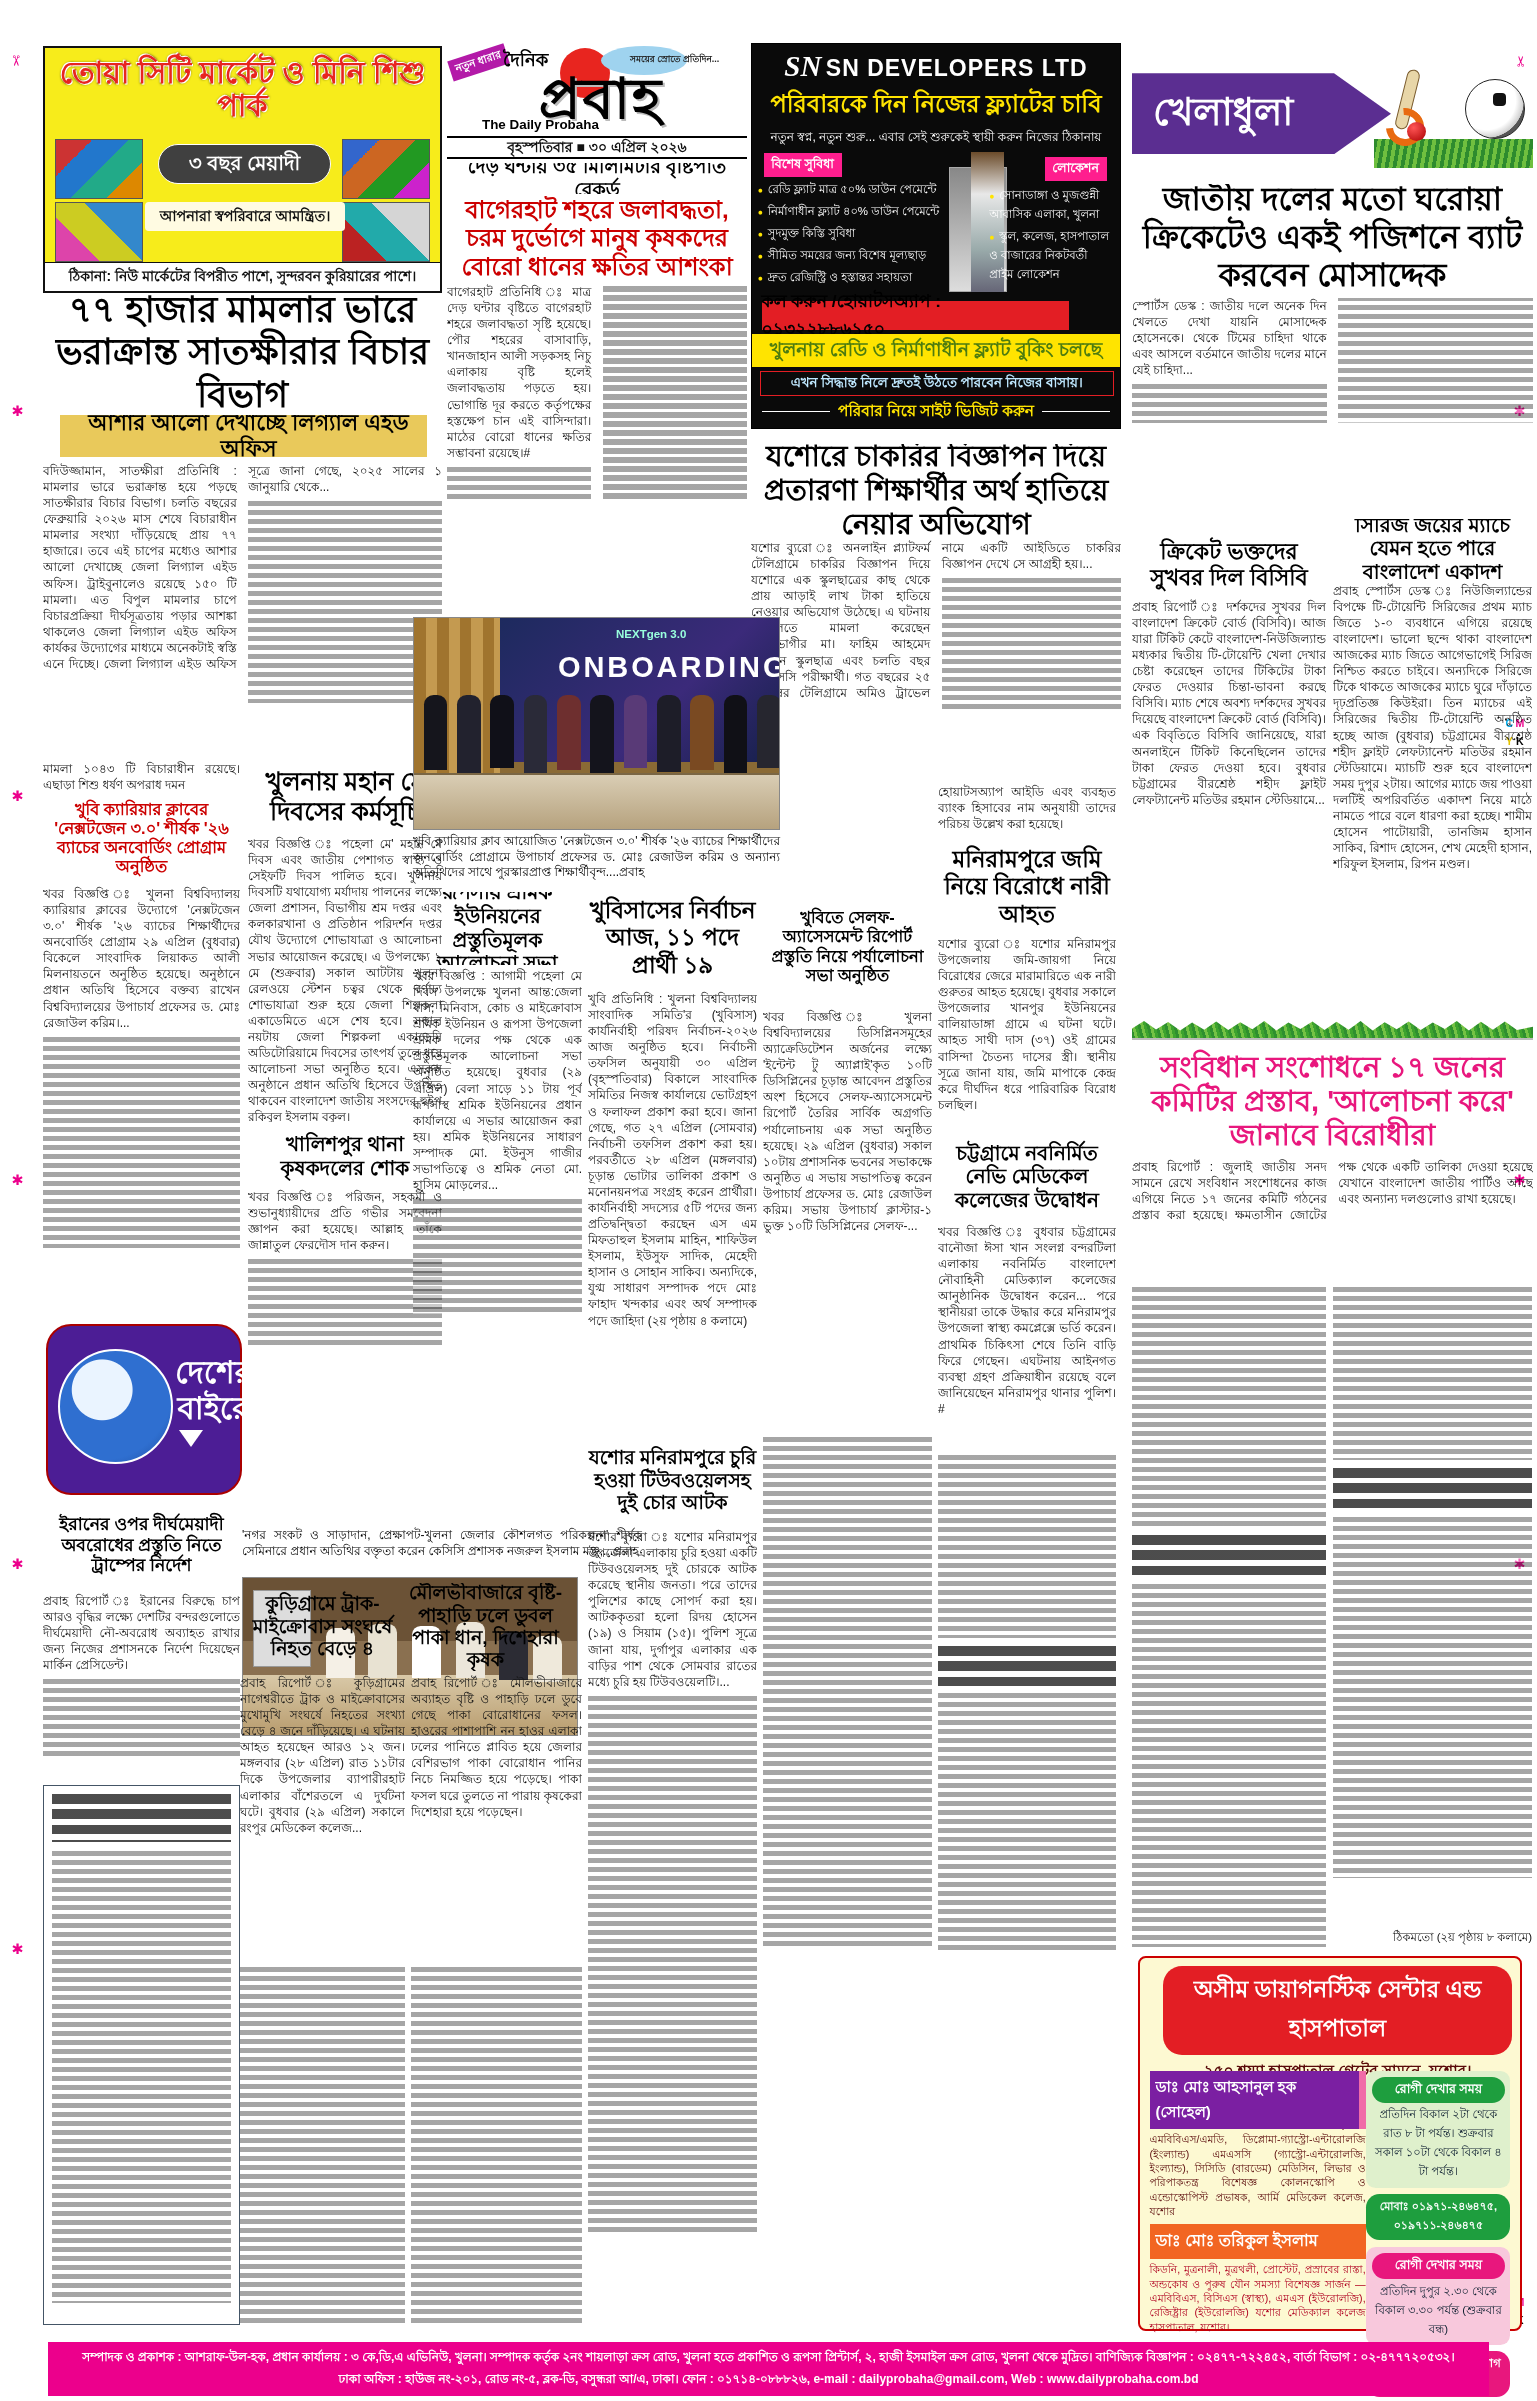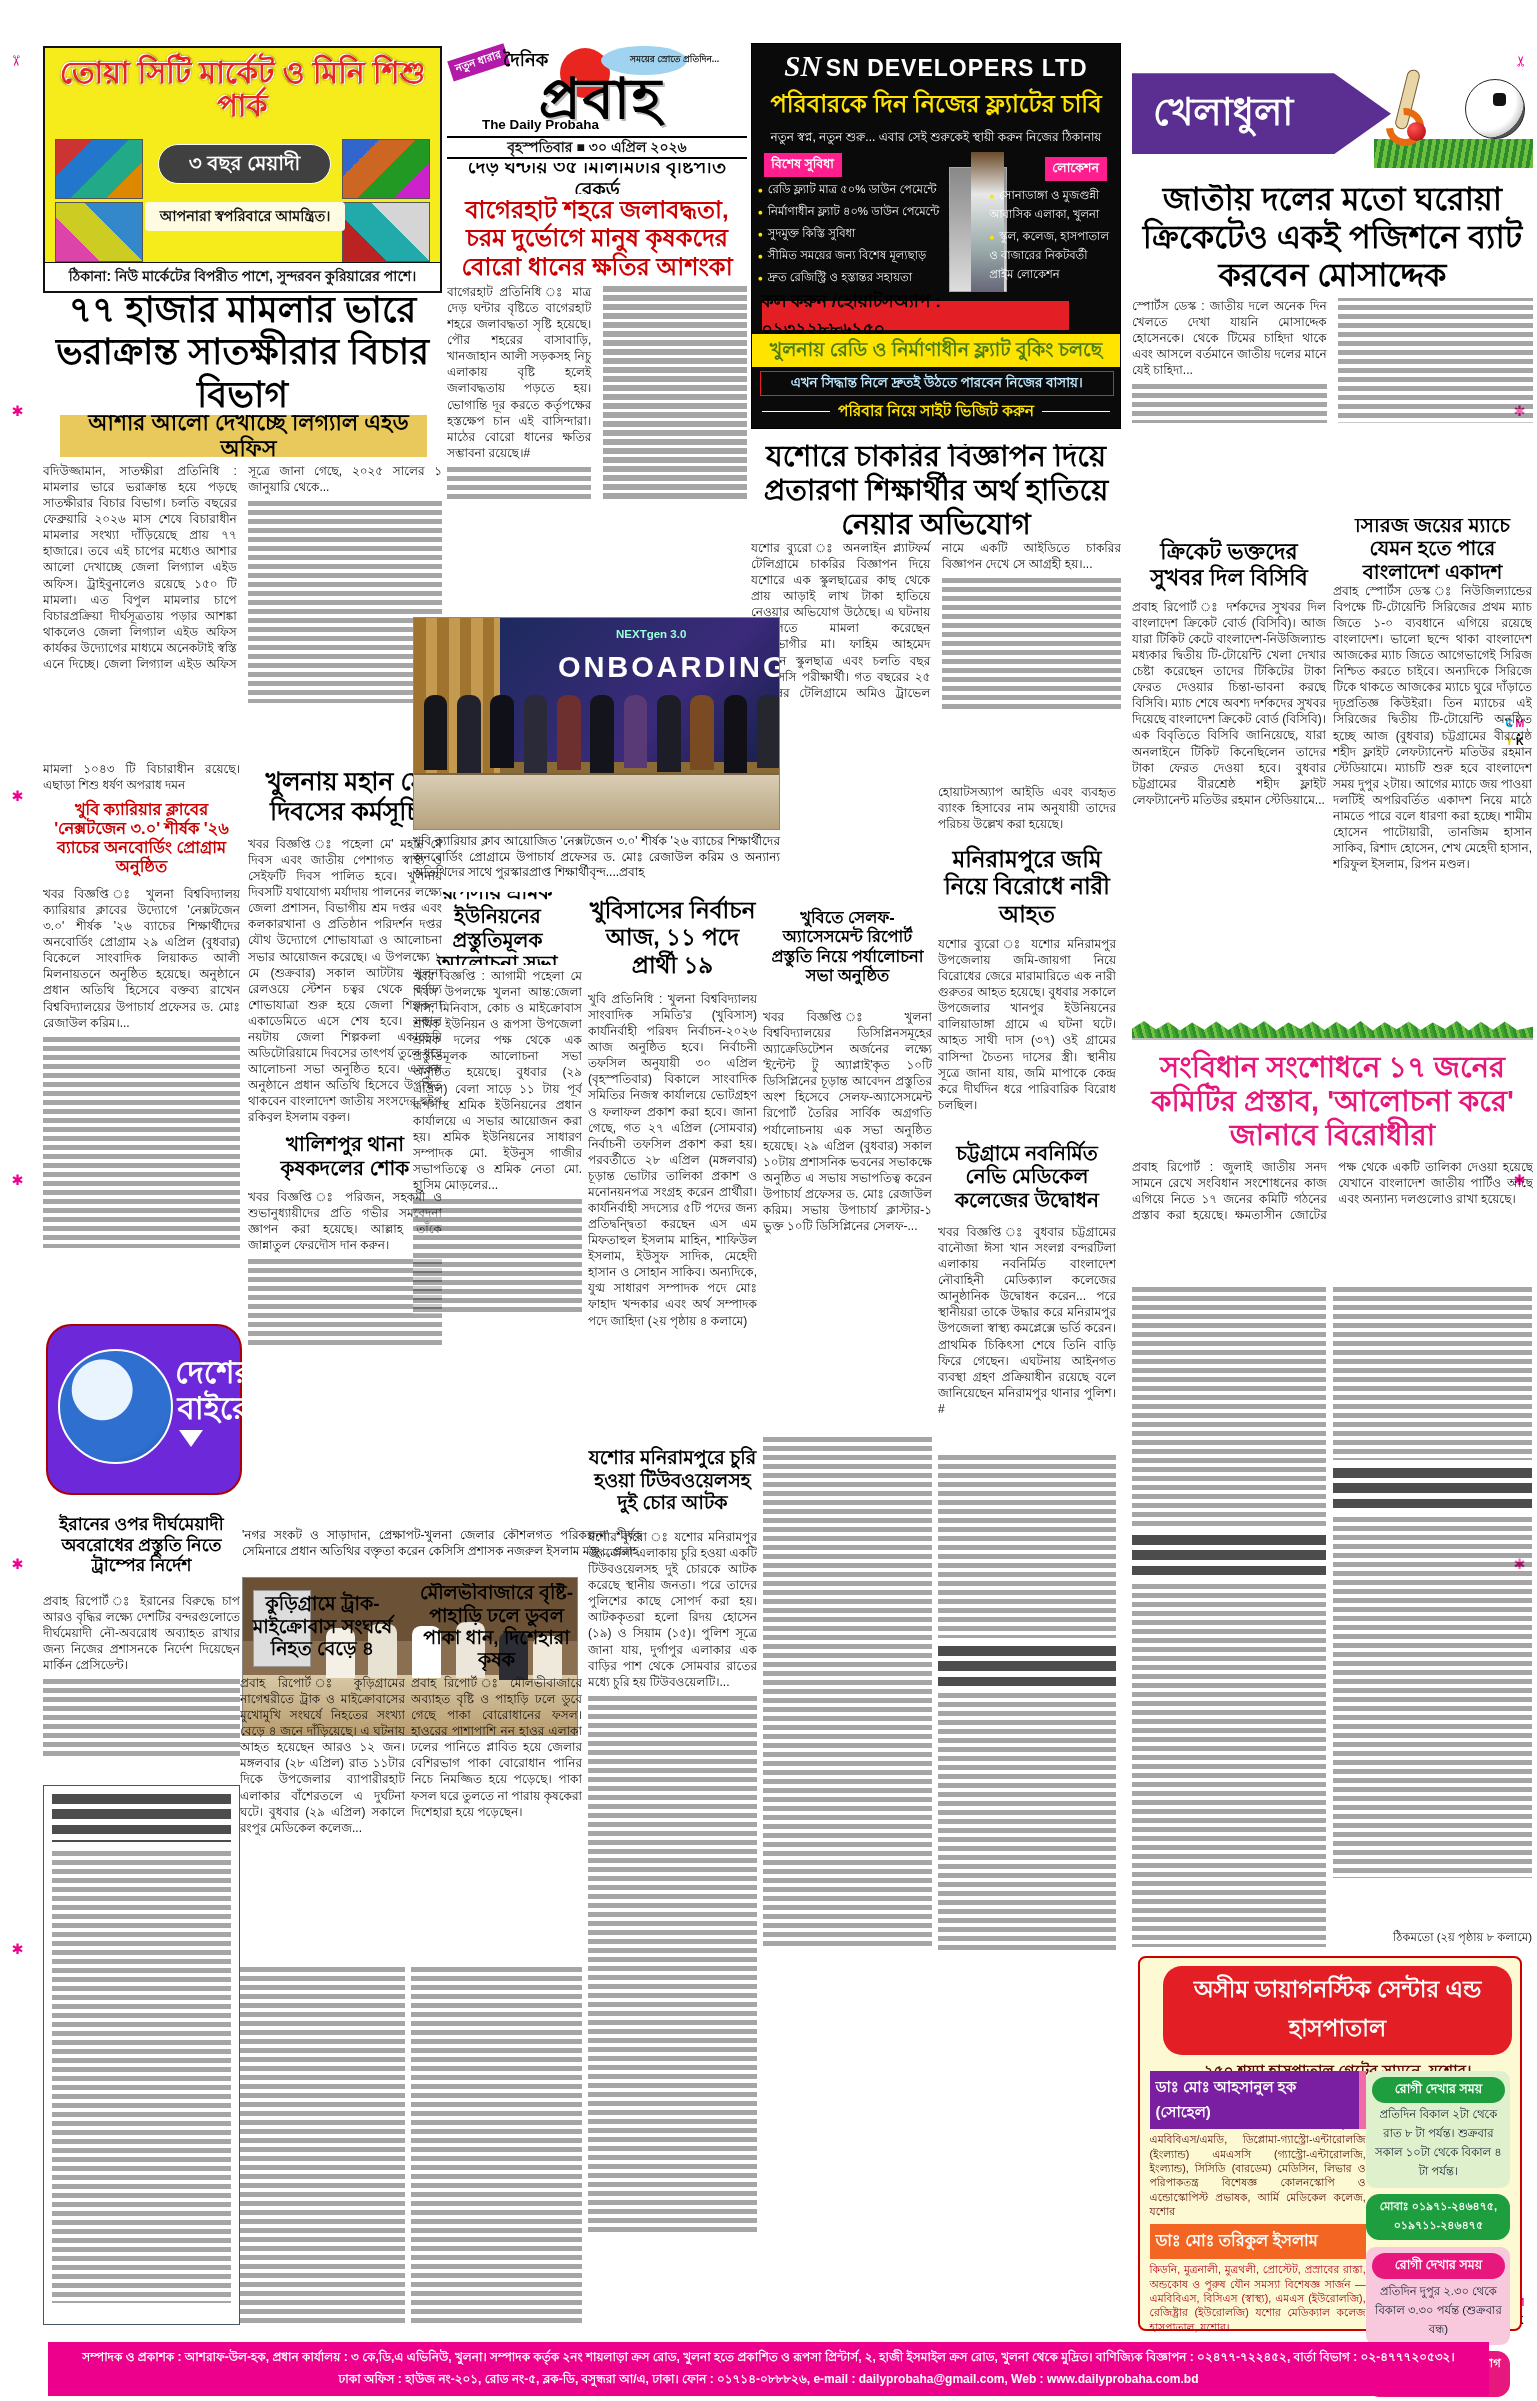--- a/index.html
+++ b/index.html
@@ -261,27 +261,27 @@
     <div class="abs" style="left:256px;top:54px;width:29px;height:48px;background:#2c2c34;border-radius:8.6px 8.6px 0 0;"></div>
     <div class="abs" style="left:290px;top:58px;width:29px;height:46px;background:#efe9db;border-radius:8.6px 8.6px 0 0;"></div>
   </div>
   <div class="abs cap" style="left:242px;top:1528px;width:400px;height:50px;">'নগর সংকট ও সাড়াদান, প্রেক্ষাপট-খুলনা জেলার কৌশলগত পরিকল্পনা' শীর্ষক সেমিনারে প্রধান অতিথির বক্তৃতা করেন কেসিসি প্রশাসক নজরুল ইসলাম মঞ্জু,...প্রবাহ</div>
 
   <div class="abs h" style="left:240px;top:1583px;width:165px;height:88px;font-size:19px;color:#000;">কুড়িগ্রামে ট্রাক-মাইক্রোবাস সংঘর্ষে নিহত বেড়ে ৪</div>
   <div class="abs body-txt" style="left:240px;top:1675px;width:165px;height:288px;">
       <p>প্রবাহ রিপোর্ট ঃ কুড়িগ্রামের নাগেশ্বরীতে ট্রাক ও মাইক্রোবাসের মুখোমুখি সংঘর্ষে নিহতের সংখ্যা বেড়ে ৪ জনে দাঁড়িয়েছে। এ ঘটনায় আহত হয়েছেন আরও ১২ জন। মঙ্গলবার (২৮ এপ্রিল) রাত ১১টার দিকে উপজেলার ব্যাপারীরহাট এলাকার বাঁশেরতলে এ দুর্ঘটনা ঘটে। বুধবার (২৯ এপ্রিল) সকালে রংপুর মেডিকেল কলেজ...</p>
     </div>
   <div class="abs greek" style="left:240px;top:1967px;width:165px;height:357px;"></div>
-  <div class="abs h" style="left:411px;top:1583px;width:171px;height:88px;font-size:19px;color:#000;">মৌলভীবাজারে বৃষ্টি-পাহাড়ি ঢলে ডুবল পাকা ধান, দিশেহারা কৃষক</div>
+  <div class="abs h" style="left:400px;top:1583px;width:171px;height:88px;font-size:19px;color:#000;">মৌলভীবাজারে বৃষ্টি-পাহাড়ি ঢলে ডুবল পাকা ধান, দিশেহারা কৃষক</div>
   <div class="abs body-txt" style="left:411px;top:1675px;width:171px;height:288px;">
       <p>প্রবাহ রিপোর্ট ঃ মৌলভীবাজারে অব্যাহত বৃষ্টি ও পাহাড়ি ঢলে ডুবে গেছে পাকা বোরোধানের ফসল। হাওরের পাশাপাশি নন হাওর এলাকা ঢলের পানিতে প্লাবিত হয়ে জেলার বেশিরভাগ পাকা বোরোধান পানির নিচে নিমজ্জিত হয়ে পড়েছে। পাকা ফসল ঘরে তুলতে না পারায় কৃষকেরা দিশেহারা হয়ে পড়েছেন।</p>
     </div>
   <div class="abs greek" style="left:411px;top:1967px;width:171px;height:357px;"></div>
 
-  <div class="abs" style="left:46px;top:1324px;width:196px;height:171px;background:#6d28d9;border-radius:25px;border:2.9px solid #a00;">
+  <div class="abs" style="left:46px;top:1324px;width:196px;height:171px;background:#4c1d95;border-radius:25px;border:2.9px solid #a00;">
     <div class="abs" style="left:9.6px;top:23px;width:115px;height:115px;border-radius:50%;background:radial-gradient(circle at 38% 35%,#eaf4ff 0 30%,#2f6fd0 31% 70%,#1b4c9e);border:2.9px solid #fff;"></div>
     <div class="abs" style="left:127px;top:29px;color:#fff;font-weight:bold;font-size:31px;line-height:1.15;text-align:center;">
       <div>দেশের</div>
       <div>বাইরে</div>
     </div>
     <div class="abs" style="left:131px;top:104px;width:0;height:0;border-left:12.5px solid transparent;border-right:12.5px solid transparent;border-top:17.3px solid #fff;"></div>
   </div>
   <div class="abs h" style="left:43px;top:1501px;width:197px;height:88px;font-size:17.3px;color:#000;">ইরানের ওপর দীর্ঘমেয়াদী অবরোধের প্রস্তুতি নিতে ট্রাম্পের নির্দেশ</div>
   <div class="abs body-txt" style="left:43px;top:1593px;width:197px;height:186px;">
     <p>প্রবাহ রিপোর্ট ঃ ইরানের বিরুদ্ধে চাপ আরও বৃদ্ধির লক্ষ্যে দেশটির বন্দরগুলোতে দীর্ঘমেয়াদী নৌ-অবরোধ অব্যাহত রাখার জন্য নিজের প্রশাসনকে নির্দেশ দিয়েছেন মার্কিন প্রেসিডেন্ট।</p>

